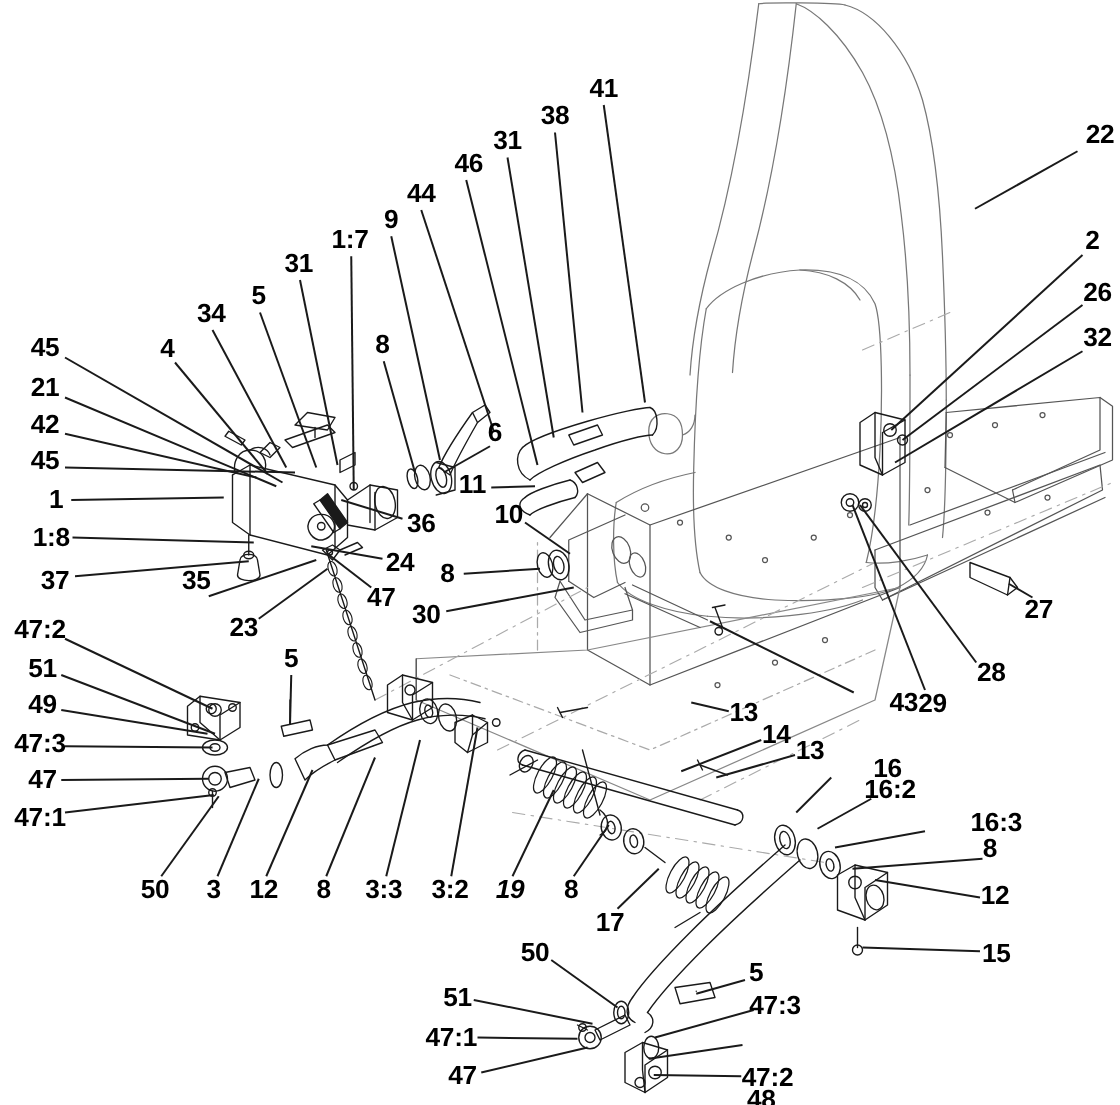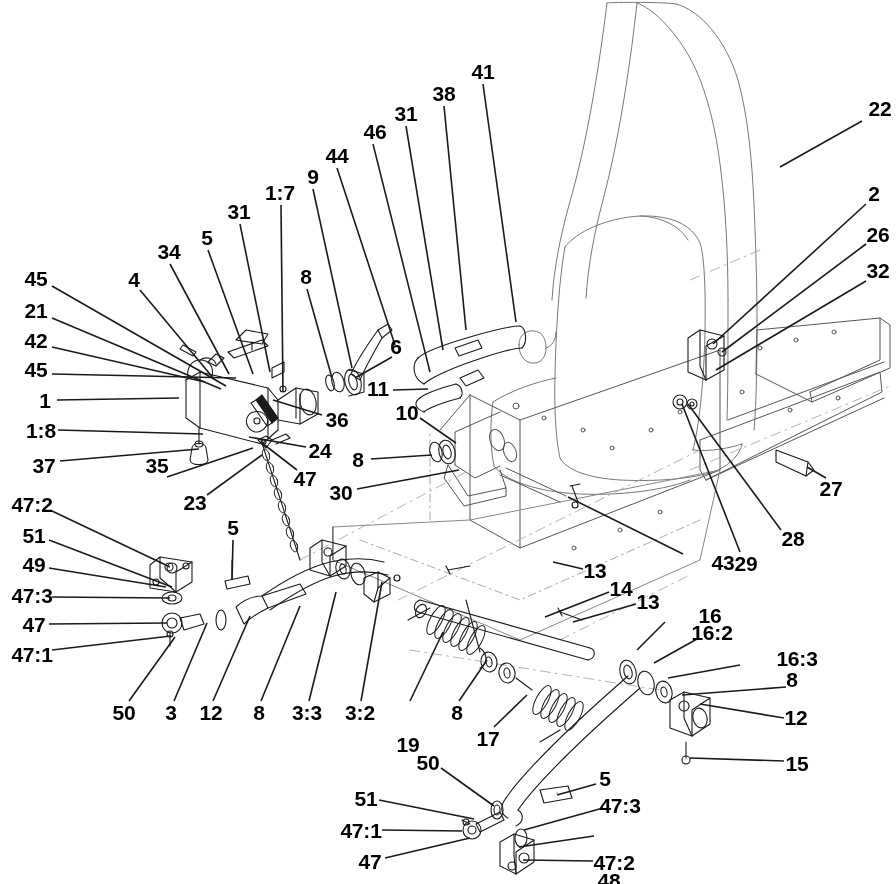--- a/index.html
+++ b/index.html
@@ -497,21 +497,21 @@
       <div class="lbl" style="left: 34px; top: 564px;">49</div>
       <div class="lbl" style="left: 32px; top: 595px;">47:3</div>
       <div class="lbl" style="left: 34px; top: 624px;">47</div>
       <div class="lbl" style="left: 32px; top: 654px;">47:1</div>
       <div class="lbl" style="left: 124px; top: 712px;">50</div>
       <div class="lbl" style="left: 171px; top: 712px;">3</div>
       <div class="lbl" style="left: 211px; top: 712px;">12</div>
       <div class="lbl" style="left: 259px; top: 712px;">8</div>
       <div class="lbl" style="left: 307px; top: 712px;">3:3</div>
       <div class="lbl" style="left: 360px; top: 712px;">3:2</div>
-      <div class="lbl" style="left: 408px; top: 744px;">19</div>
+      <div class="lbl" style="left: 408px; top: 712px; font-style: italic;">19</div>
       <div class="lbl" style="left: 457px; top: 712px;">8</div>
       <div class="lbl" style="left: 488px; top: 738px;">17</div>
       <div class="lbl" style="left: 233px; top: 527px;">5</div>
       <div class="lbl" style="left: 428px; top: 762px;">50</div>
       <div class="lbl" style="left: 366px; top: 798px;">51</div>
       <div class="lbl" style="left: 361px; top: 830px;">47:1</div>
       <div class="lbl" style="left: 370px; top: 861px;">47</div>
       <div class="lbl" style="left: 605px; top: 778px;">5</div>
       <div class="lbl" style="left: 620px; top: 805px;">47:3</div>
       <div class="lbl" style="left: 609px; top: 880px;">48</div>

